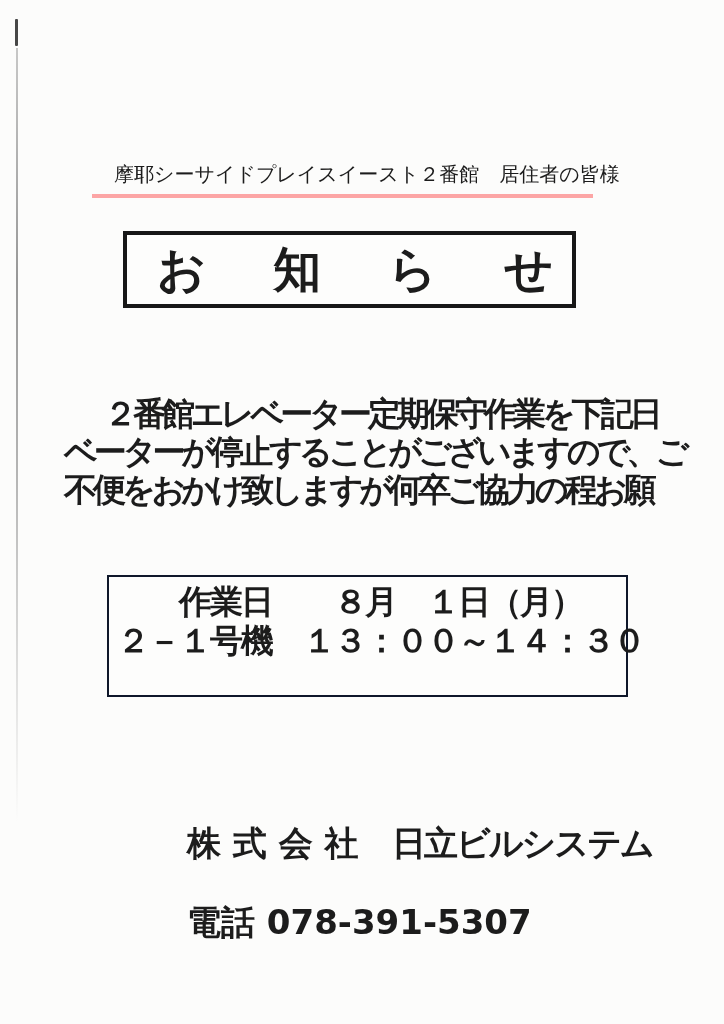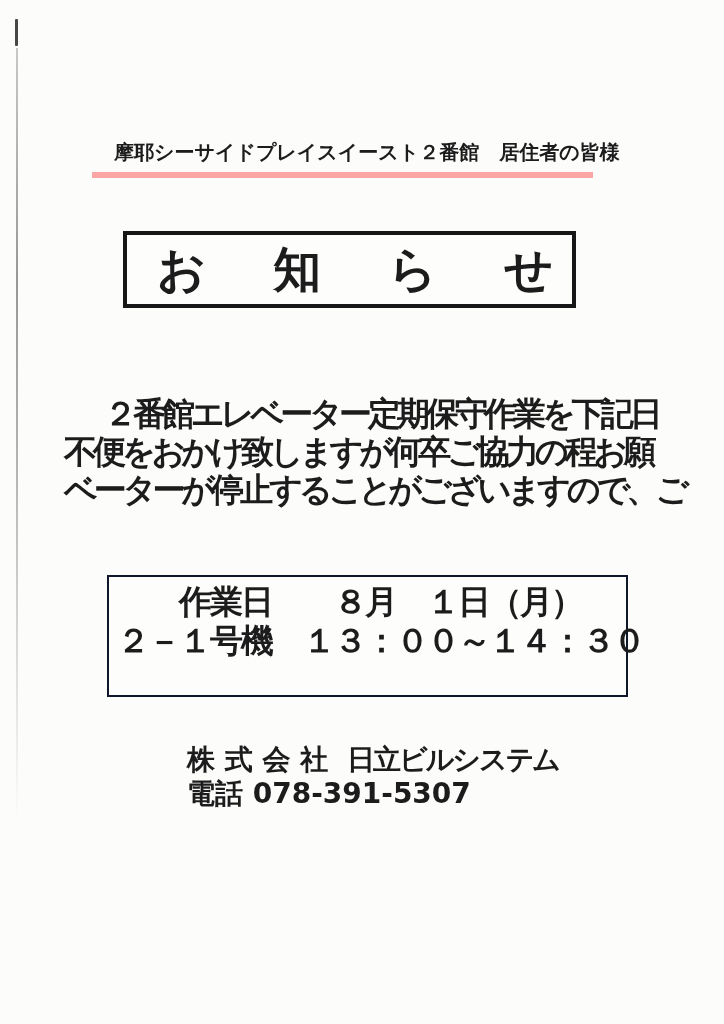--- a/index.html
+++ b/index.html
@@ -35,27 +35,27 @@
       rgba(120,120,120,0.40),
       rgba(90,90,90,0.62) 30%,
       rgba(110,110,110,0.50) 55%,
       rgba(150,150,150,0.30) 80%,
       rgba(180,180,180,0));
   }
   
   .recipient {
     position: absolute;
     left: 92px;
-    top: 140px;
+    top: 162px;
     width: 501px;
     box-sizing: border-box;
     padding: 0 0 7px 22px;
-    border-bottom: 6px solid #fca5a5;
+    border-bottom: 4px solid #fca5a5;
     font-size: 20px;
-    font-weight: 700;
+    font-weight: 400;
     line-height: 25px;
     white-space: nowrap;
     letter-spacing: 0px;
   }
   
   .title-box {
     position: absolute;
     left: 123px;
     top: 231px;
     width: 453px;
@@ -101,46 +101,47 @@
     font-size: 33px;
     font-weight: 700;
     letter-spacing: -2px;
     line-height: 39px;
     white-space: nowrap;
   }
   
   .footer {
     position: absolute;
     left: 187px;
-    top: 743px;
+    top: 826px;
     display: grid;
     grid-template-columns: 160px auto;
-    font-size: 28px;
+    font-size: 34px;
     font-weight: 700;
     line-height: 34px;
     white-space: nowrap;
+    gap: 45px;
   }
   .footer .tight { letter-spacing: -2px; }
 </style>
 </head>
 <body>
 
 <div class="artifact-tick"></div>
 <div class="artifact-line"></div>
 
 <div class="recipient">摩耶シーサイドプレイスイースト２番館　居住者の皆様</div>
 
 <div class="title-box">
   <div class="title-text">お知らせ</div>
 </div>
 
 <div class="body-text">
   <div class="body-line first">２番館エレベーター定期保守作業を下記日</div>
+  <div class="body-line">ベーターが停止することがございますので、ご</div>
   <div class="body-line">不便をおかけ致しますが何卒ご協力の程お願</div>
-  <div class="body-line">ベーターが停止することがございますので、ご</div>
 </div>
 
 <div class="schedule-box">
   <div class="schedule-row">　　作業日　　８月　１日（月）</div>
   <div class="schedule-row">２－１号機　１３：００～１４：３０</div>
 </div>
 
 <div class="footer">
   <div>株 式 会 社</div>
   <div class="tight">日立ビルシステム</div>

